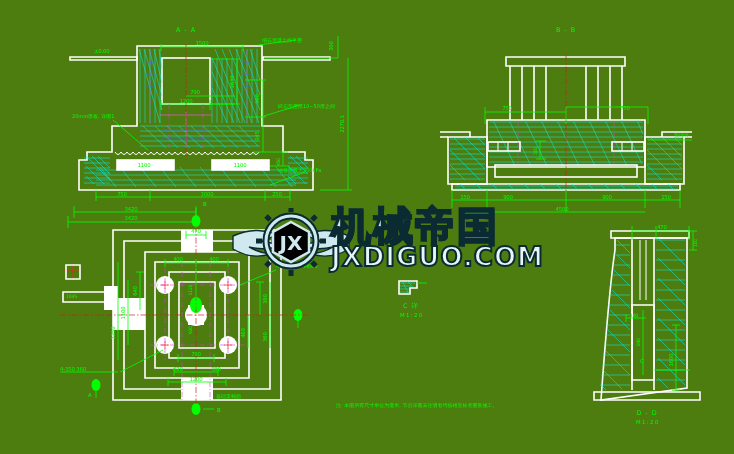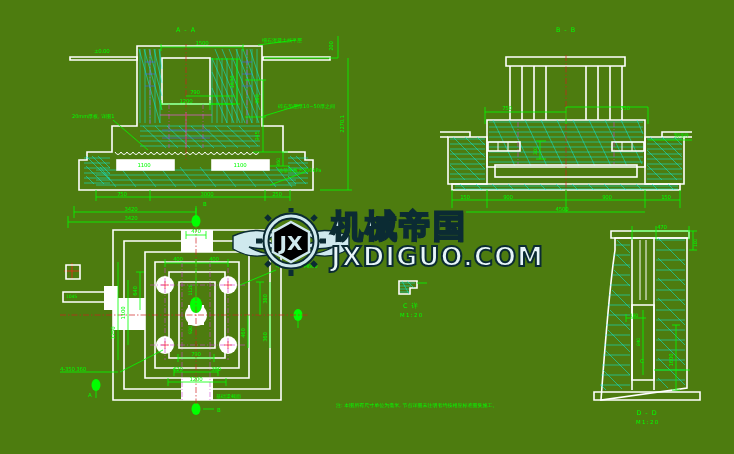--- a/index.html
+++ b/index.html
@@ -25,21 +25,21 @@
   .txt-s{font-size:4.6px;}
   .txt-t{font-size:6.4px;letter-spacing:1px;}
   .txt-cn{font-family:"DejaVu Sans",sans-serif;font-size:5px;fill:#00ff00;}
   
   #wm{
     position:absolute;left:231px;top:208px;width:300px;height:70px;
     pointer-events:none;user-select:none;
   }
   #wm .wmtext{
     font-family:"DejaVu Sans",sans-serif;font-weight:bold;
-    font-size:32px;line-height:40px;letter-spacing:2px;
+    font-size:40px;line-height:40px;letter-spacing:2px;
     color:#cfe9ee;
     -webkit-text-stroke:2px #0b2b33;
     text-shadow:0 0 1px #0b2b33,1px 1px 0 #0b2b33;
   }
   #wm .wmsub{
     font-family:"DejaVu Sans",sans-serif;font-weight:bold;
     font-size:26px;line-height:22px;letter-spacing:1px;
     color:#e8f6f9;
     -webkit-text-stroke:2px #0b2b33;
   }

